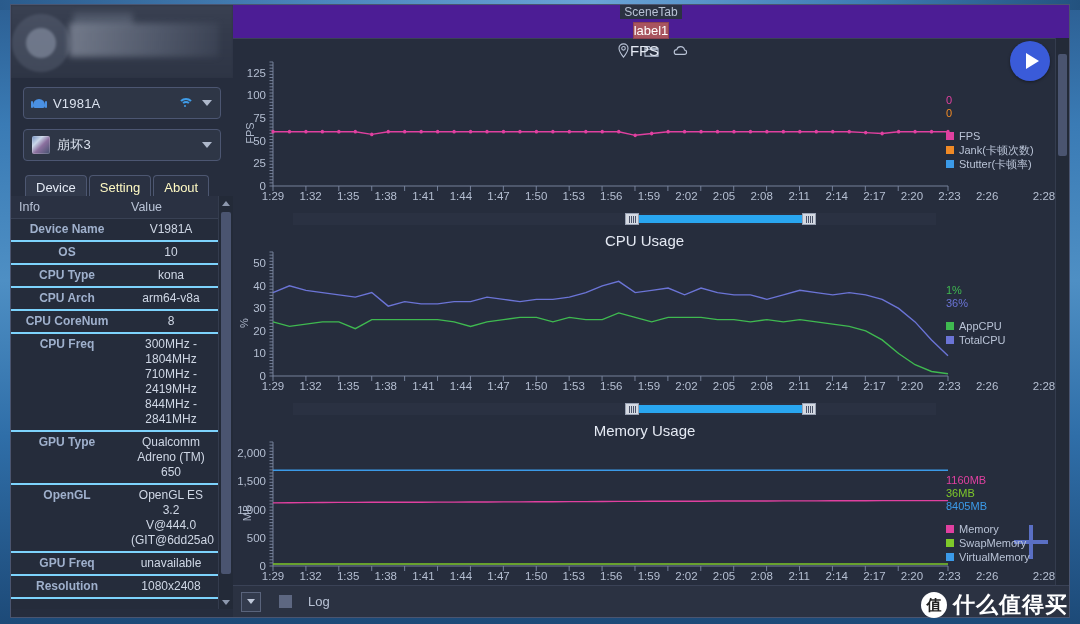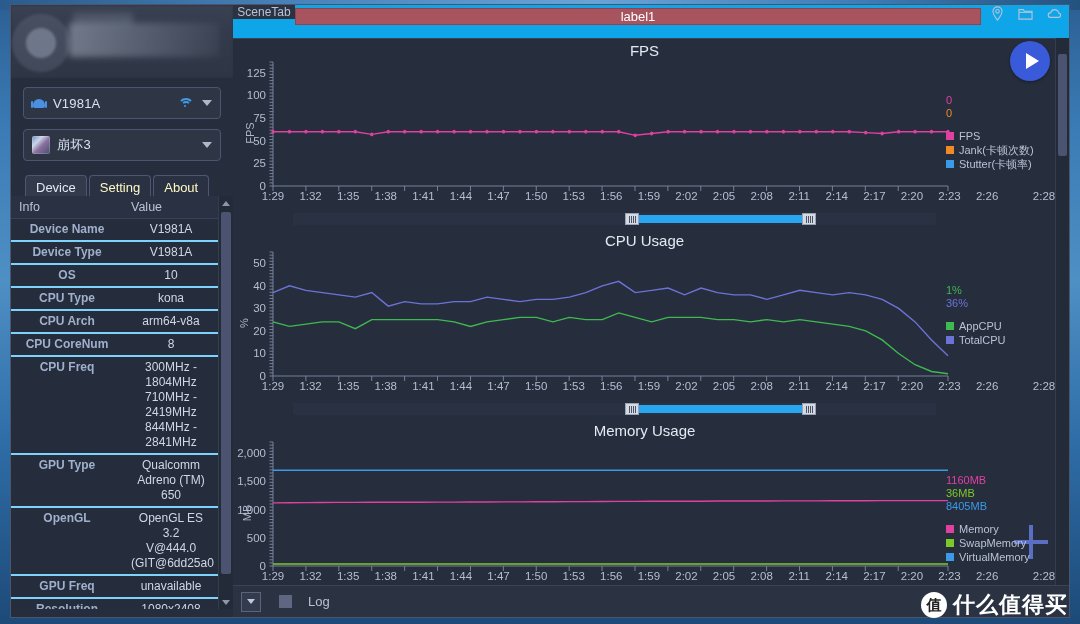--- a/index.html
+++ b/index.html
@@ -85,22 +85,22 @@
   #tbl-scroll .thumb{position:absolute;left:2px;top:16px;width:10px;height:362px;background:#4a5470;border-radius:2px;}
   .sb-arrow{position:absolute;left:0;width:14px;height:14px;display:flex;align-items:center;justify-content:center;}
   .sb-arrow i{width:0;height:0;border-left:4px solid transparent;border-right:4px solid transparent;}
   .sb-arrow.up{top:0;} .sb-arrow.up i{border-bottom:5px solid #8c97ad;}
   .sb-arrow.dn{bottom:0;} .sb-arrow.dn i{border-top:5px solid #8c97ad;}
 
   
   #right{position:absolute;left:222px;top:0;right:0;height:100%;background:#262d3d;}
 
   
-  #hdr{position:absolute;left:0;top:0;right:0;height:33px;background:#0ea5e9;
-    border-bottom:1px solid #3a4256;display:flex;align-items:flex-start;}
+  #hdr{position:absolute;left:0;top:0;right:0;height:33px;background:#4c1d95;
+    border-bottom:1px solid #3a4256;display:flex;align-items:center;flex-direction:column;}
   #scene-tab{width:62px;display:flex;align-items:center;justify-content:center;
     font-size:12px;color:#b8c2d4;background:#2b3242;cursor:pointer;}
   #label-bar{flex:1;margin:3px 0 3px 0;background:#a8545f;border:1px solid #8e4450;
     display:flex;align-items:center;justify-content:center;color:#fff;font-size:13px;cursor:pointer;}
   #hdr-icons{width:88px;display:flex;align-items:center;justify-content:center;gap:11px;}
   .hicon{width:17px;height:17px;cursor:pointer;}
   .hicon svg{display:block;}
 
   
   #play-btn{position:absolute;right:19px;top:36px;width:40px;height:40px;border-radius:50%;
@@ -206,24 +206,20 @@
       <table class="info">
         <thead>
           <tr>
             <th>Info</th>
             <th>Value</th>
           </tr>
         </thead>
         <tbody id="info-body">
             <tr>
               <td class="k">Device Name</td>
-              <td class="v">V1981A</td>
-            </tr>
-            <tr>
-              <td class="k">Device Type</td>
               <td class="v">V1981A</td>
             </tr>
             <tr>
               <td class="k">OS</td>
               <td class="v">10</td>
             </tr>
             <tr>
               <td class="k">CPU Type</td>
               <td class="v">kona</td>
             </tr>

